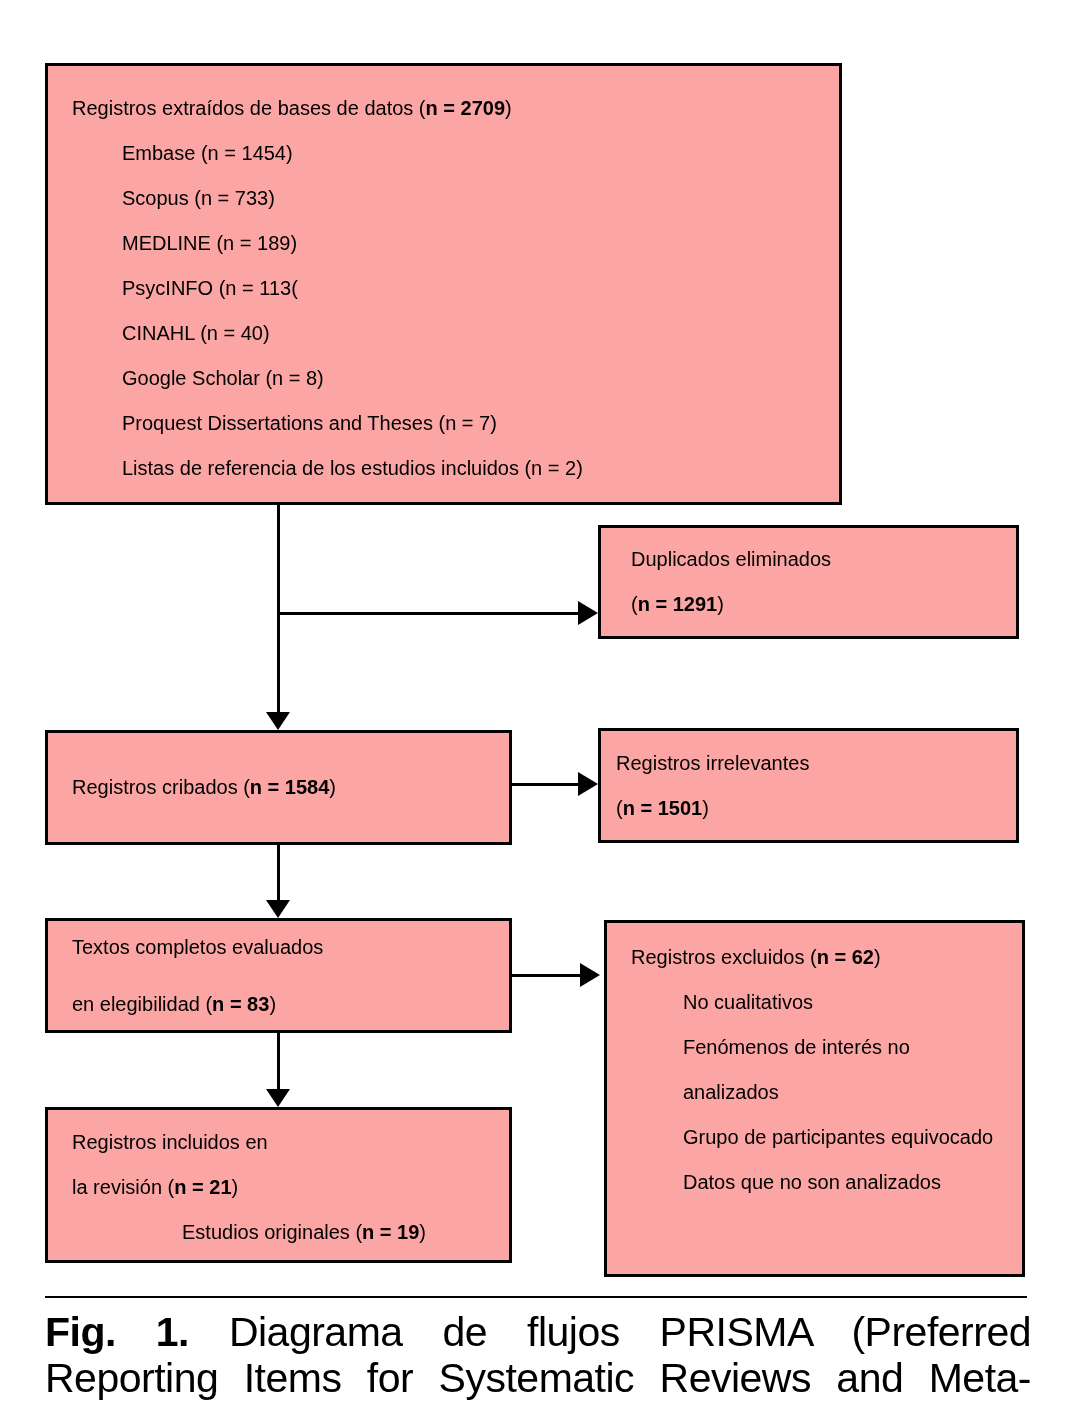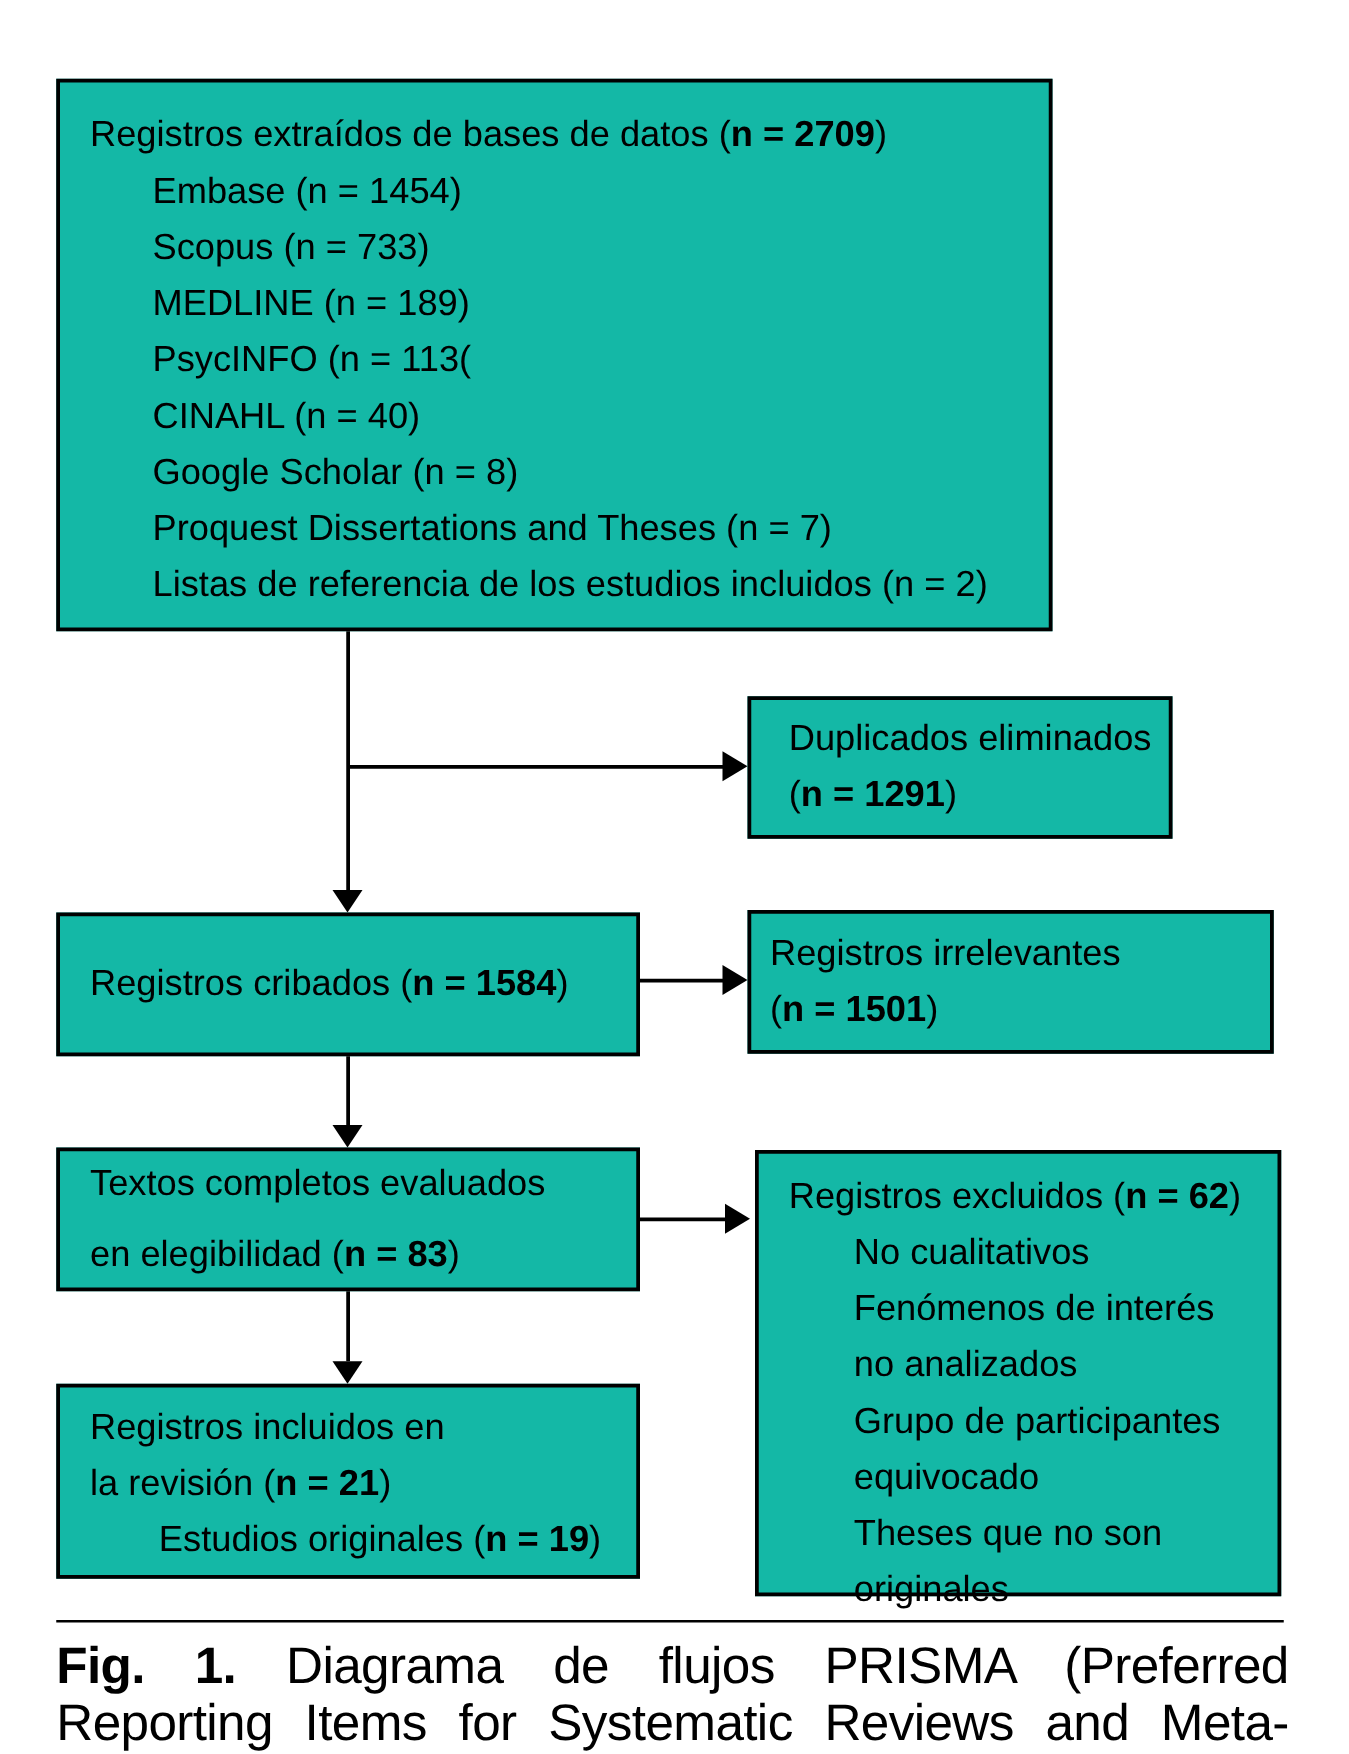--- a/index.html
+++ b/index.html
@@ -11,38 +11,38 @@
     position: relative;
     width: 1079px;
     height: 1403px;
     background: #ffffff;
     font-family: "Liberation Sans", sans-serif;
     color: #000000;
   }
   .box {
     position: absolute;
     border: 3px solid #000000;
-    background: #14b8a6;
+    background: #fca5a5;
     box-sizing: border-box;
-    font-size: 29px;
+    font-size: 20px;
     line-height: 45px;
   }
   .box b { font-weight: 700; }
   .vcenter {
     display: flex;
     flex-direction: column;
     justify-content: center;
   }
   .nowrap { white-space: nowrap; }
   .indent { margin-left: 50px; }
   .indent2 { margin-left: 37px; text-align: center; }
 
   
   #box-identified  { left: 45px;  top: 63px;   width: 797px; height: 442px; padding: 20px 14px 0 24px; }
-  #box-duplicates  { left: 598px; top: 557px;  width: 340px; height: 114px; padding-left: 30px; }
+  #box-duplicates  { left: 598px; top: 525px;  width: 421px; height: 114px; padding-left: 30px; }
   #box-screened    { left: 45px;  top: 730px;  width: 467px; height: 115px; padding-left: 24px; }
   #box-irrelevant  { left: 598px; top: 728px;  width: 421px; height: 115px; padding-left: 15px; }
   #box-fulltext    { left: 45px;  top: 918px;  width: 467px; height: 115px; padding-left: 24px; gap: 12px; }
   #box-excluded    { left: 604px; top: 920px;  width: 421px; height: 357px; padding: 12px 10px 0 24px; }
   #box-included    { left: 45px;  top: 1107px; width: 467px; height: 156px; padding: 10px 10px 0 24px; }
 
   .reasons {
     margin: 0 0 0 52px;
     padding: 0;
     list-style: none;
@@ -134,21 +134,21 @@
     <div class="nowrap">Textos completos evaluados</div>
     <div class="nowrap"><span>en elegibilidad (</span><b>n = 83</b><span>)</span></div>
   </div>
 
   <div class="box" id="box-excluded">
     <div class="nowrap"><span>Registros excluidos (</span><b>n = 62</b><span>)</span></div>
     <ul class="reasons">
       <li>No cualitativos</li>
       <li>Fenómenos de interés no analizados</li>
       <li>Grupo de participantes equivocado</li>
-      <li>Theses que no son originales</li>
+      <li>Datos que no son analizados</li>
     </ul>
   </div>
 
   <div class="box" id="box-included">
     <div class="nowrap">Registros incluidos en</div>
     <div class="nowrap"><span>la revisión (</span><b>n = 21</b><span>)</span></div>
     <div class="indent2 nowrap"><span>Estudios originales (</span><b>n = 19</b><span>)</span></div>
   </div>
 
   <div class="line-v" id="a1v"></div>

